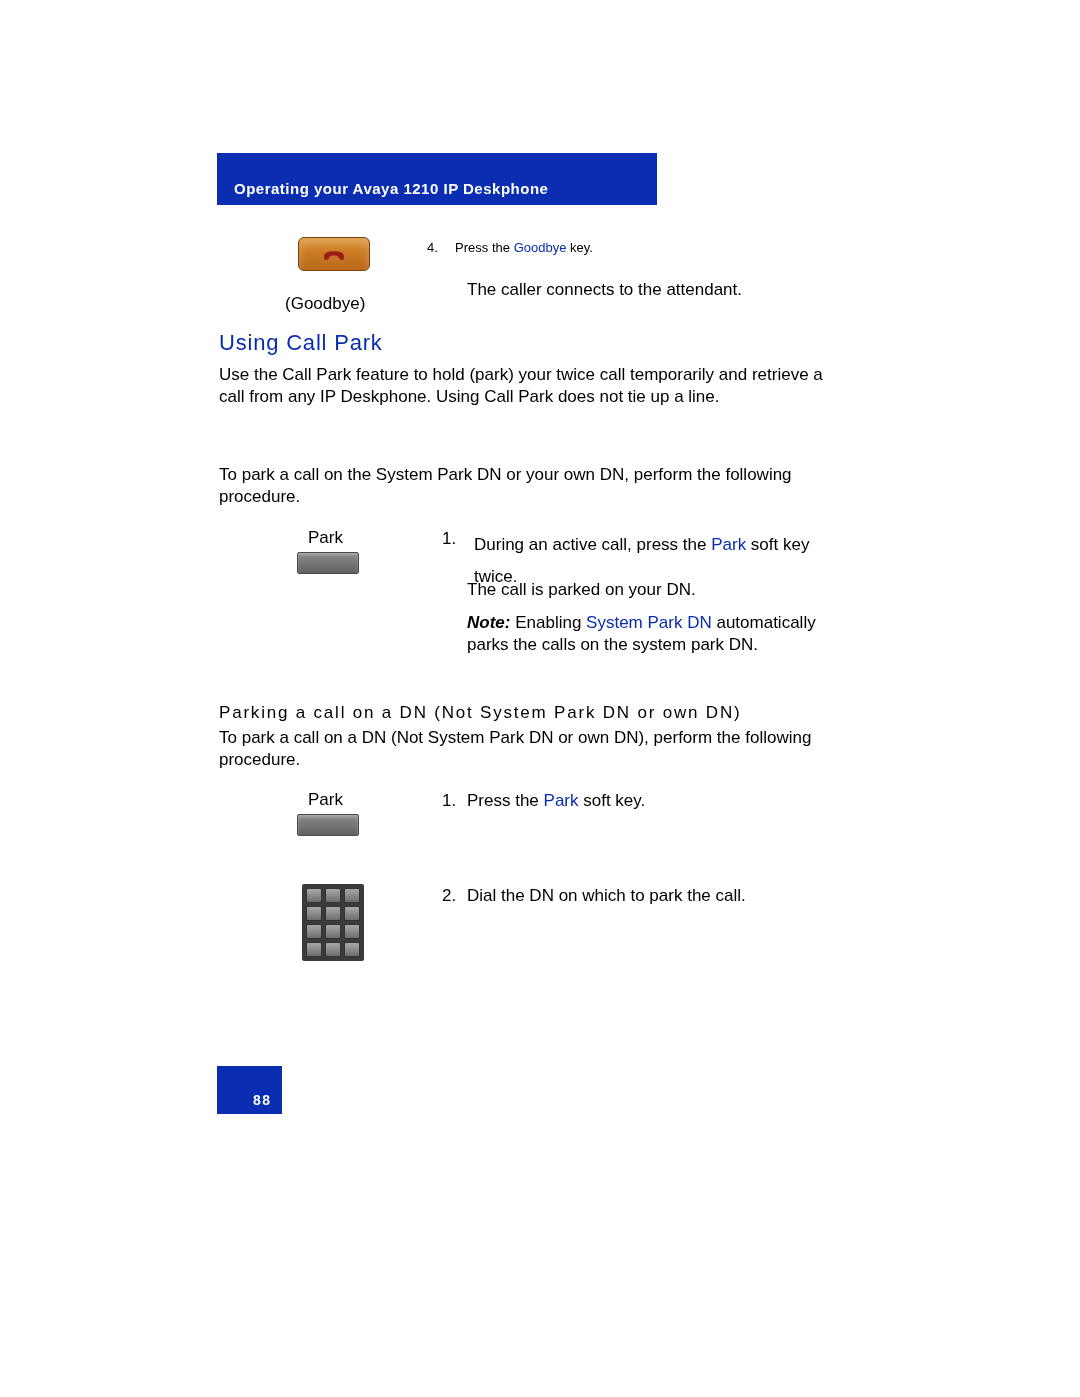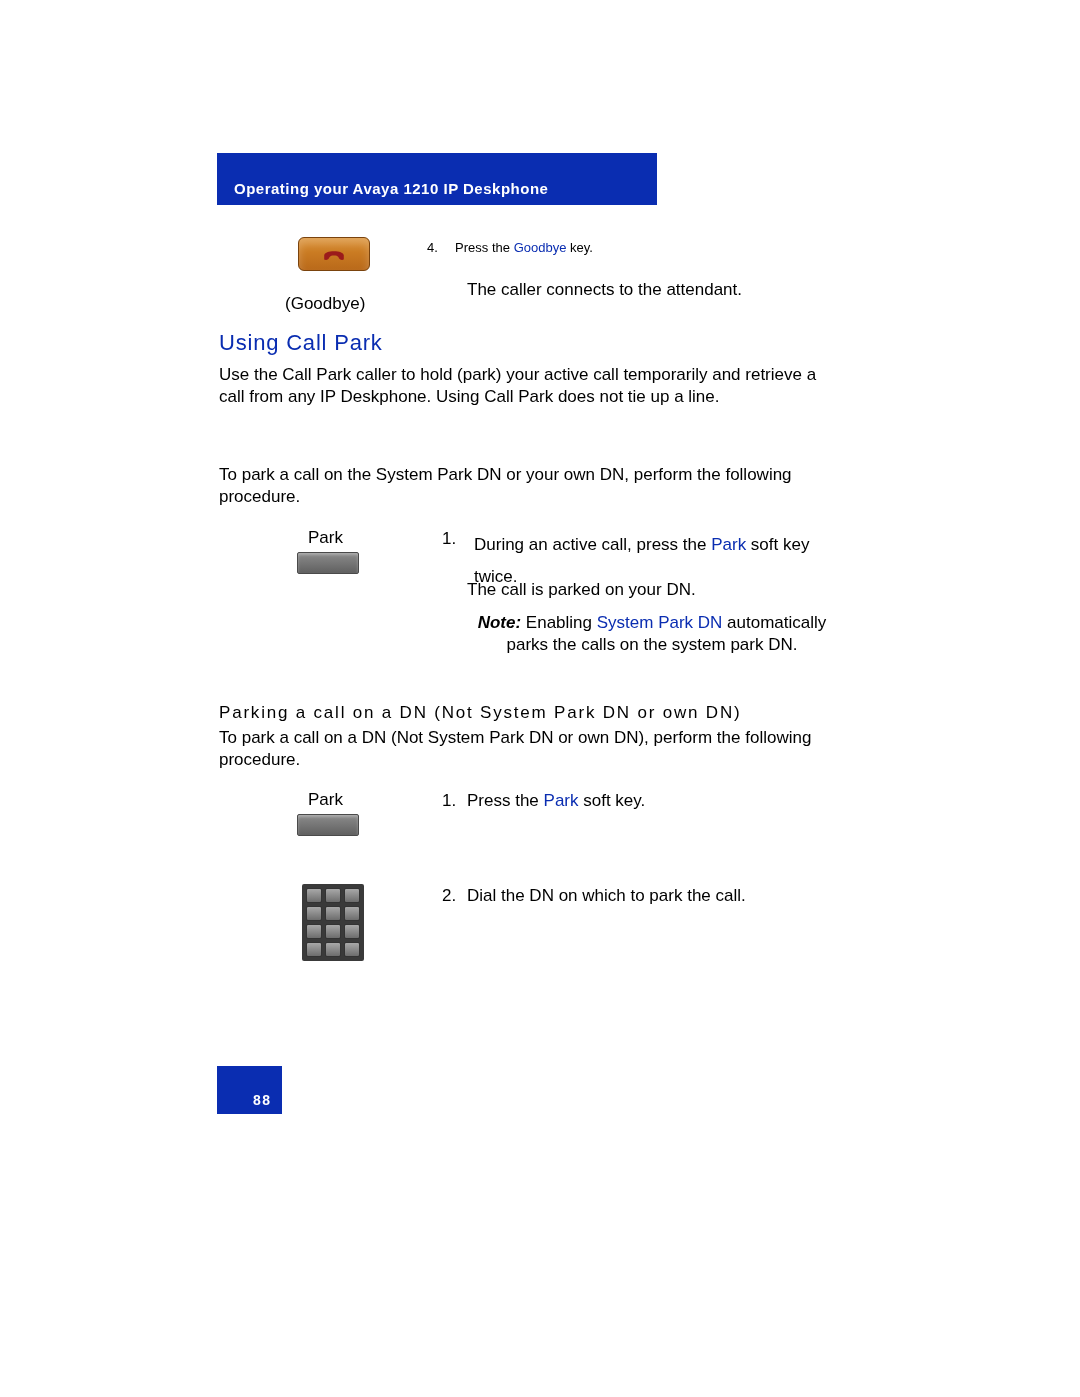--- a/index.html
+++ b/index.html
@@ -127,21 +127,20 @@
     top: 580px;
     font-size: 17px;
   }
   .note-block {
     position: absolute;
     left: 467px;
     top: 612px;
     font-size: 17px;
     width: 370px;
     line-height: 22px;
-    text-align: center;
   }
 
   .subh2 { top: 703px; }
   .para-subh2 { top: 727px; }
 
   .park-label-2 {
     position: absolute;
     left: 308px;
     top: 790px;
     font-size: 17px;
@@ -212,21 +211,21 @@
   <div class="goodbye-caption">(Goodbye)</div>
 
   <div class="step4-line">
     <span>4.</span>
     <span style="display:inline-block; width:10px;"></span>
     <span>Press the </span><span class="blue">Goodbye</span><span>  key.</span>
   </div>
   <div class="step4-sub">The caller connects to the attendant.</div>
 
   <div class="section-h2">Using Call Park</div>
-  <div class="para intro-para">Use the Call Park caller to hold (park) your active call temporarily and retrieve a call from any IP Deskphone. Using Call Park does not tie up a line.</div>
+  <div class="para intro-para">Use the Call Park feature to hold (park) your twice call temporarily and retrieve a call from any IP Deskphone. Using Call Park does not tie up a line.</div>
 
   <div class="para para-subh1">To park a call on the System Park DN or your own DN, perform the following procedure.</div>
 
   <div class="park-label-1">Park</div>
   <div class="softkey softkey1"></div>
 
   <div class="num1-a">1.</div>
   <div class="step1-a-text">
     <span>During an active call, press the </span><span class="blue">Park</span><span>  soft key twice.</span>
   </div>

